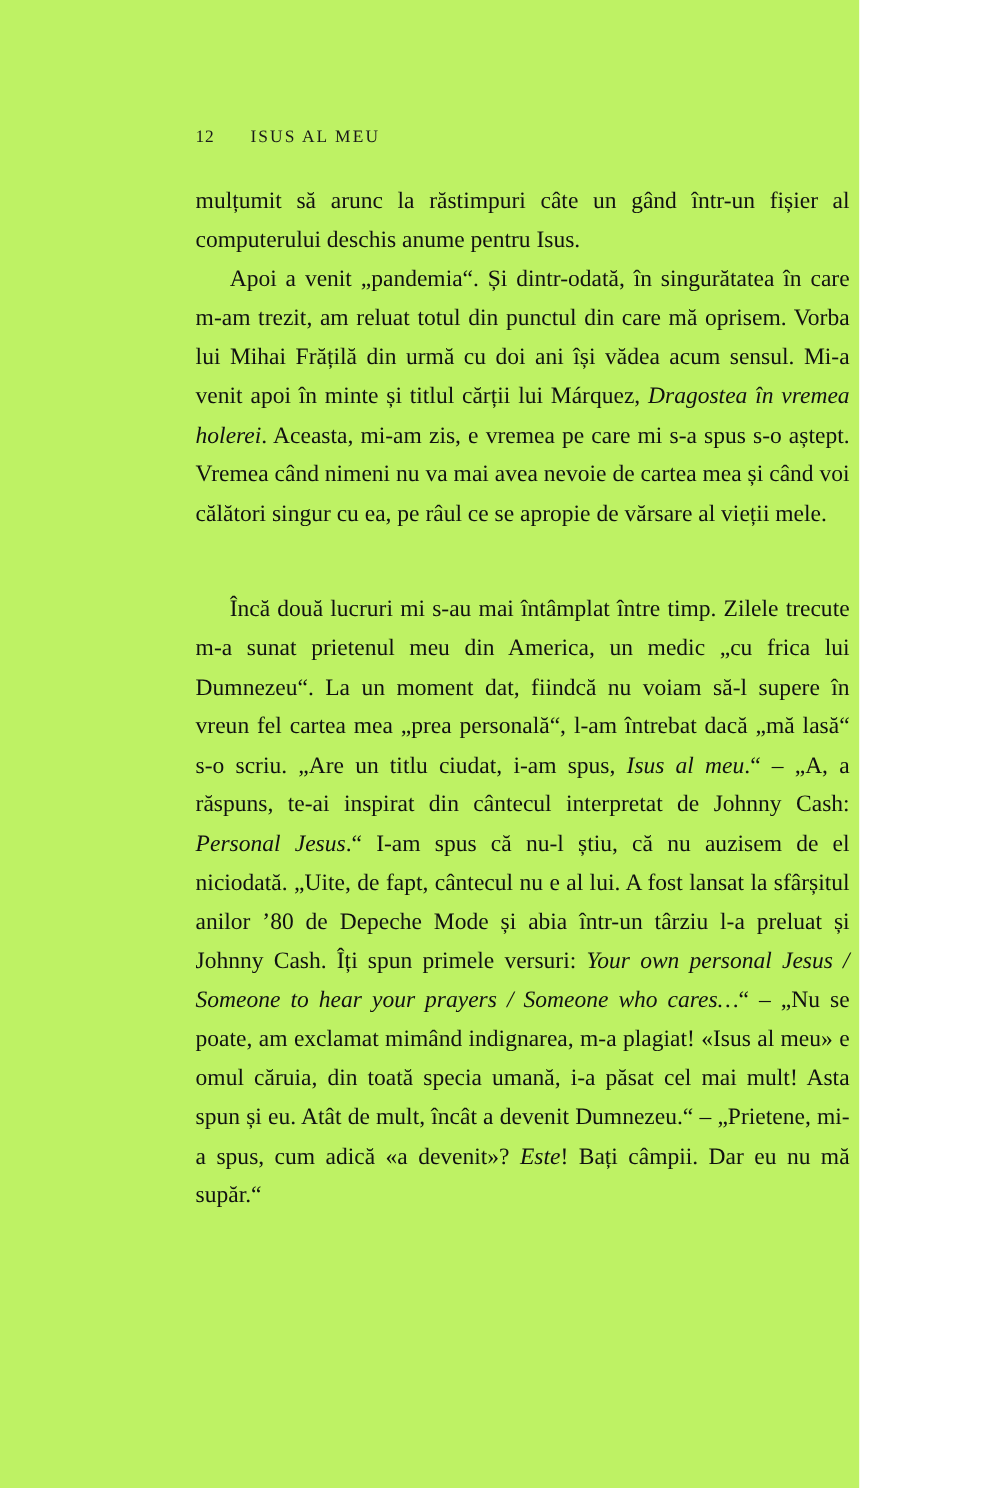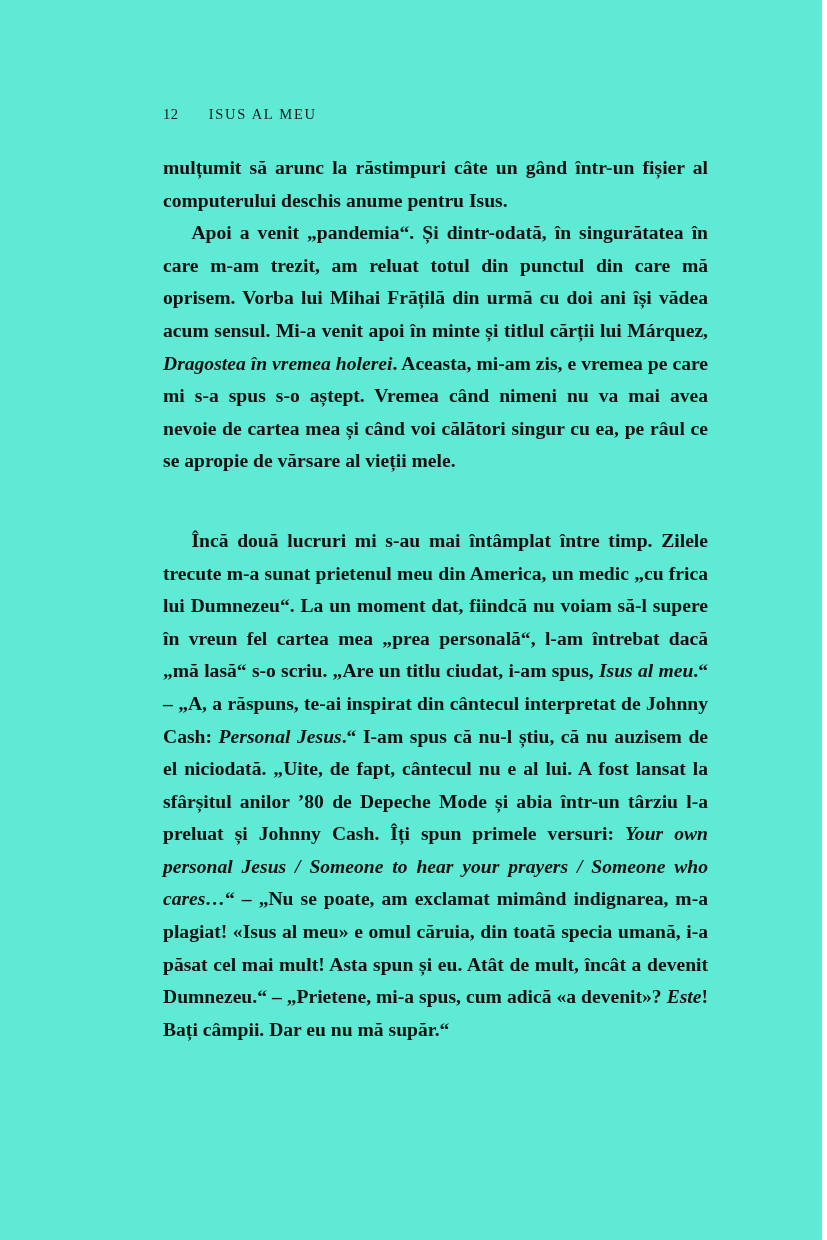--- a/index.html
+++ b/index.html
@@ -12,23 +12,23 @@
     height: 1240px;
     font-family: "Liberation Serif", "DejaVu Serif", serif;
     color: #111111;
     position: relative;
     overflow: hidden;
   }
   .page {
     position: absolute;
     left: 0;
     top: 0;
-    width: 822px;
+    width: 716px;
     height: 1240px;
-    background: #5eead4;
+    background: #bef264;
   }
   .header {
     position: absolute;
     left: 163px;
     top: 106px;
     width: 545px;
     display: flex;
     align-items: baseline;
     gap: 30px;
     font-variant: small-caps;
@@ -51,21 +51,20 @@
     width: 545px;
     font-size: 19.6px;
     line-height: 32.6px;
     text-align: justify;
     text-justify: inter-word;
     hyphens: manual;
     color: #111111;
   }
   p {
     margin: 0;
-    font-weight: bold;
   }
   p.indent {
     text-indent: 1.45em;
   }
   p.gap {
     margin-top: 47px;
   }
   i, em {
     font-style: italic;
   }

